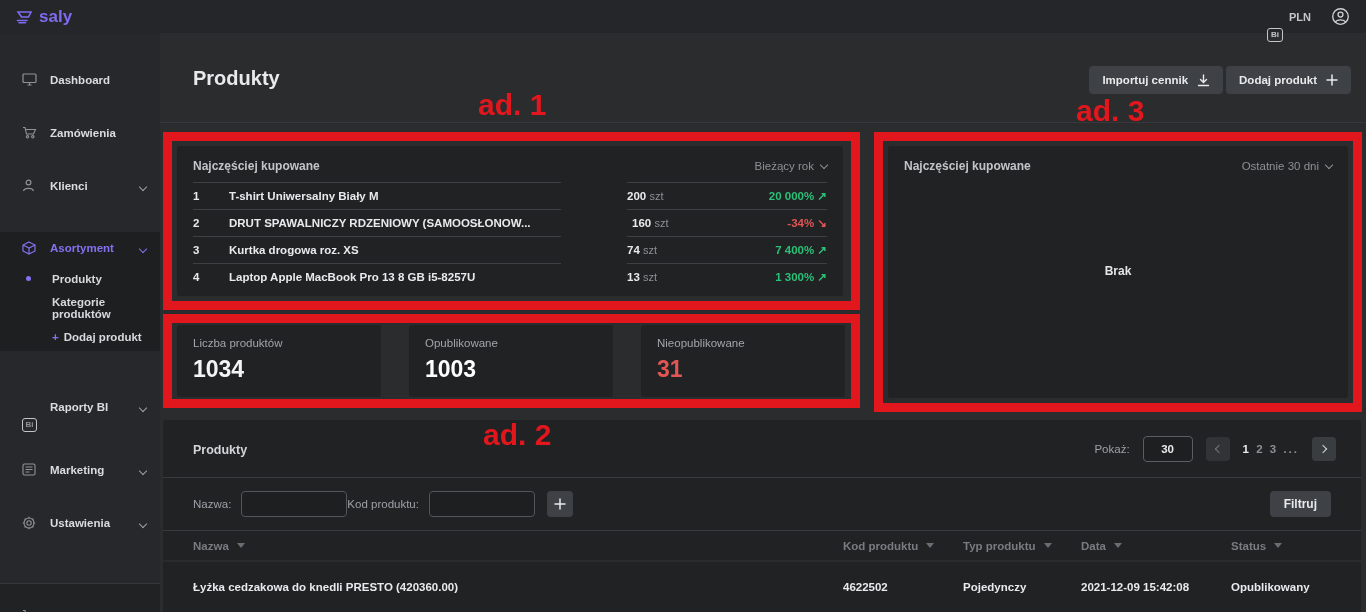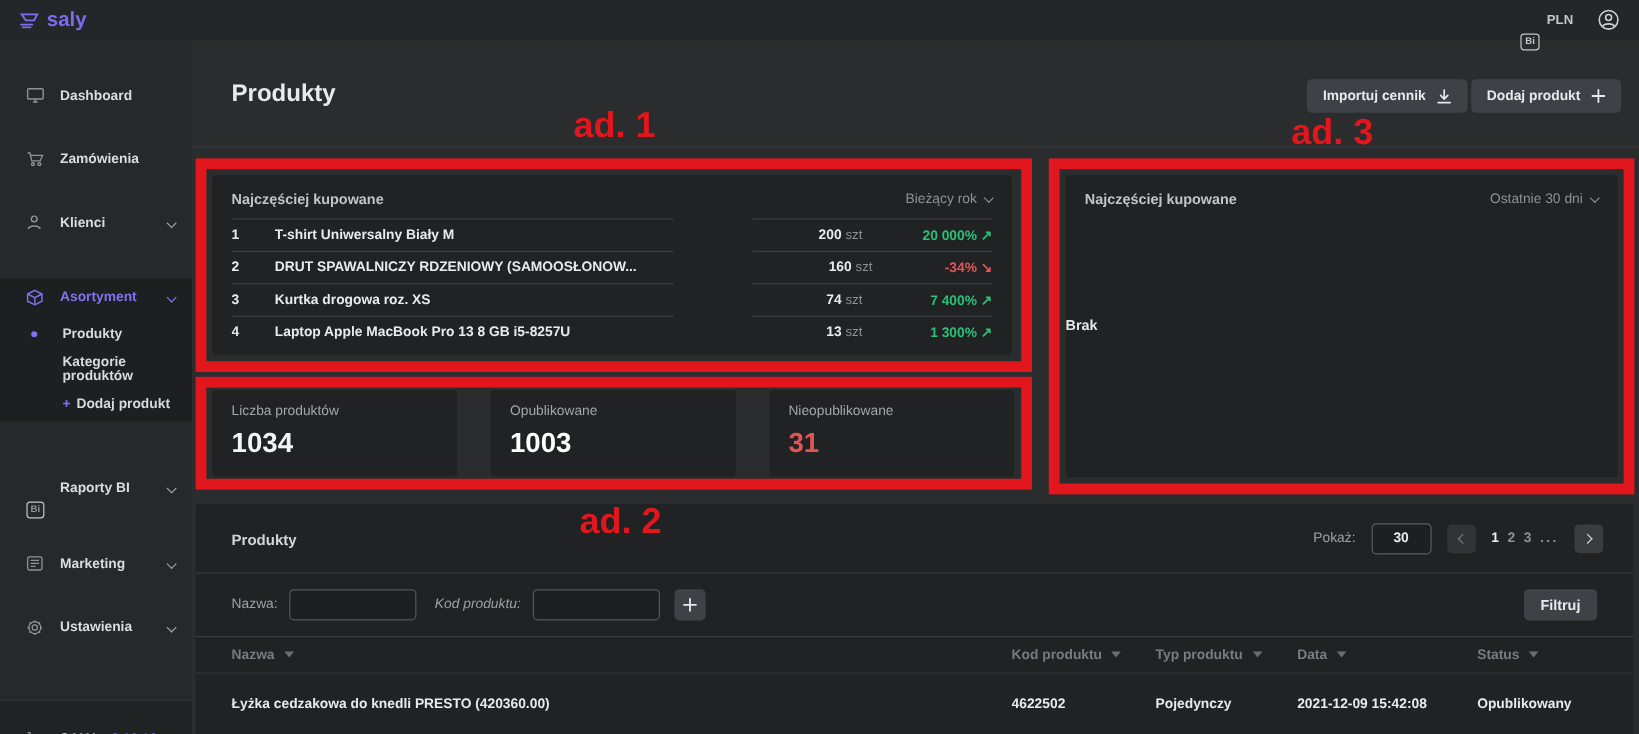--- a/index.html
+++ b/index.html
@@ -43,26 +43,26 @@
   .panel { position:absolute; background:#202224; border-radius:3px; }
   .p-head { display:flex; align-items:center; justify-content:space-between; padding:13px 16px 9px; }
   .p-title { font-size:12px; font-weight:700; color:#c2c5c7; }
   .p-period { font-size:11.5px; color:#8d9194; display:flex; align-items:center; gap:7px; cursor:pointer; }
 
   .tp-row { height:27px; display:flex; align-items:stretch; justify-content:space-between; padding:0 16px; }
   .tp-left { display:flex; align-items:center; gap:14px; width:58%; border-top:1px solid #3e4144; overflow:hidden; }
   .tp-rank { width:22px; font-size:11.5px; font-weight:700; color:#e8eaec; flex:none; }
   .tp-name { font-size:11.5px; font-weight:700; color:#e8eaec; white-space:nowrap; overflow:hidden; }
   .tp-right { display:flex; align-items:center; justify-content:flex-end; width:200px; border-top:1px solid #3e4144; }
-  .tp-qty { width:95px; text-align:right; font-size:11.5px; font-weight:700; color:#e8eaec; }
+  .tp-qty { width:95px; text-align:left; font-size:11.5px; font-weight:700; color:#e8eaec; }
   .tp-qty .unit { color:#8d9194; font-weight:400; font-size:11px; }
   .tp-change { width:100px; text-align:right; font-size:11.5px; font-weight:700; }
   .up { color:#2bc077;margin-left:12px; } .down { color:#e25555;padding-left:12px; }
 
-  .brak { position:absolute; left:0; right:0; top:118px; text-align:left; font-size:12px; font-weight:700; color:#e4e6e8; }
+  .brak { position:absolute; left:0; right:0; top:118px; text-align:center; font-size:12px; font-weight:700; color:#e4e6e8; }
 
   
   .stats { position:absolute; left:177px; top:325px; width:668px; height:72px; display:flex; gap:28px; z-index:15; }
   .stat-card { flex:1; background:#202224; border-radius:3px; padding:12px 16px; }
   .stat-label { font-size:11.5px; color:#a2a6a9; }
   .stat-value { font-size:23px; font-weight:700; margin-top:7px; }
   .v-white { color:#f2f4f6; } .v-green { color:#ffffff; } .v-red { color:#e25555; }
 
   
   .adbox { position:absolute; border:9px solid #e2161d; z-index:10; pointer-events:none; }
@@ -83,21 +83,21 @@
   .pg-prev { background:#313336; color:#73767a; }
   .pg-next { background:#3a3d40; color:#d4d7d9; }
   .arrow-l { display:inline-block; width:6px; height:6px; border-left:1.8px solid currentColor; border-bottom:1.8px solid currentColor; transform:rotate(45deg); margin-left:3px; }
   .arrow-r { display:inline-block; width:6px; height:6px; border-right:1.8px solid currentColor; border-top:1.8px solid currentColor; transform:rotate(45deg); margin-right:3px; }
   .pages { font-size:11.5px; font-weight:700; color:#8d9194; letter-spacing:2px; cursor:pointer; }
   .pages .cur { color:#e8eaec; }
 
   .pp-filters { height:53px; display:flex; align-items:center; padding:0 30px; border-bottom:1px solid #393c3f; }
   .f-label { font-size:11.5px; color:#9da1a5; margin-right:10px; }
   .f-input { width:106px; height:26px; background:#1d1f21; border:1px solid #53565a; border-radius:4px; color:#e8eaec; font-family:inherit; font-size:11.5px; padding:0 8px; }
-  .f-label2 { margin-left:15px;font-style:italic; }
+  .f-label2 { margin-left:0; }
   .plus-btn { width:26px; height:26px; margin-left:12px; background:#3e4145; border:none; border-radius:4px; color:#e8eaec; display:flex; align-items:center; justify-content:center; cursor:pointer; }
   .filtruj-btn { margin-left:auto; height:26px; background:#3e4145; border:none; border-radius:4px; color:#e8eaec; font-family:inherit; font-size:12px; font-weight:700; padding:0 14px; cursor:pointer; }
 
   .t-grid { display:grid; grid-template-columns:650px 120px 118px 150px 100px; padding:0 30px; align-items:center; }
   .t-head { height:31px; border-bottom:2px solid #292b2d; }
   .t-head .th { display:flex; align-items:center; gap:8px; font-size:11.5px; font-weight:700; color:#787c80; cursor:pointer; }
   .sort-tri { width:0; height:0; border-left:4px solid transparent; border-right:4px solid transparent; border-top:5px solid #6a6e72; }
   .t-row { height:49px; }
   .t-row .td { font-size:11.5px; font-weight:700; color:#e8eaec; white-space:nowrap; overflow:hidden; }
   .td-status { color:#2bc077; }

